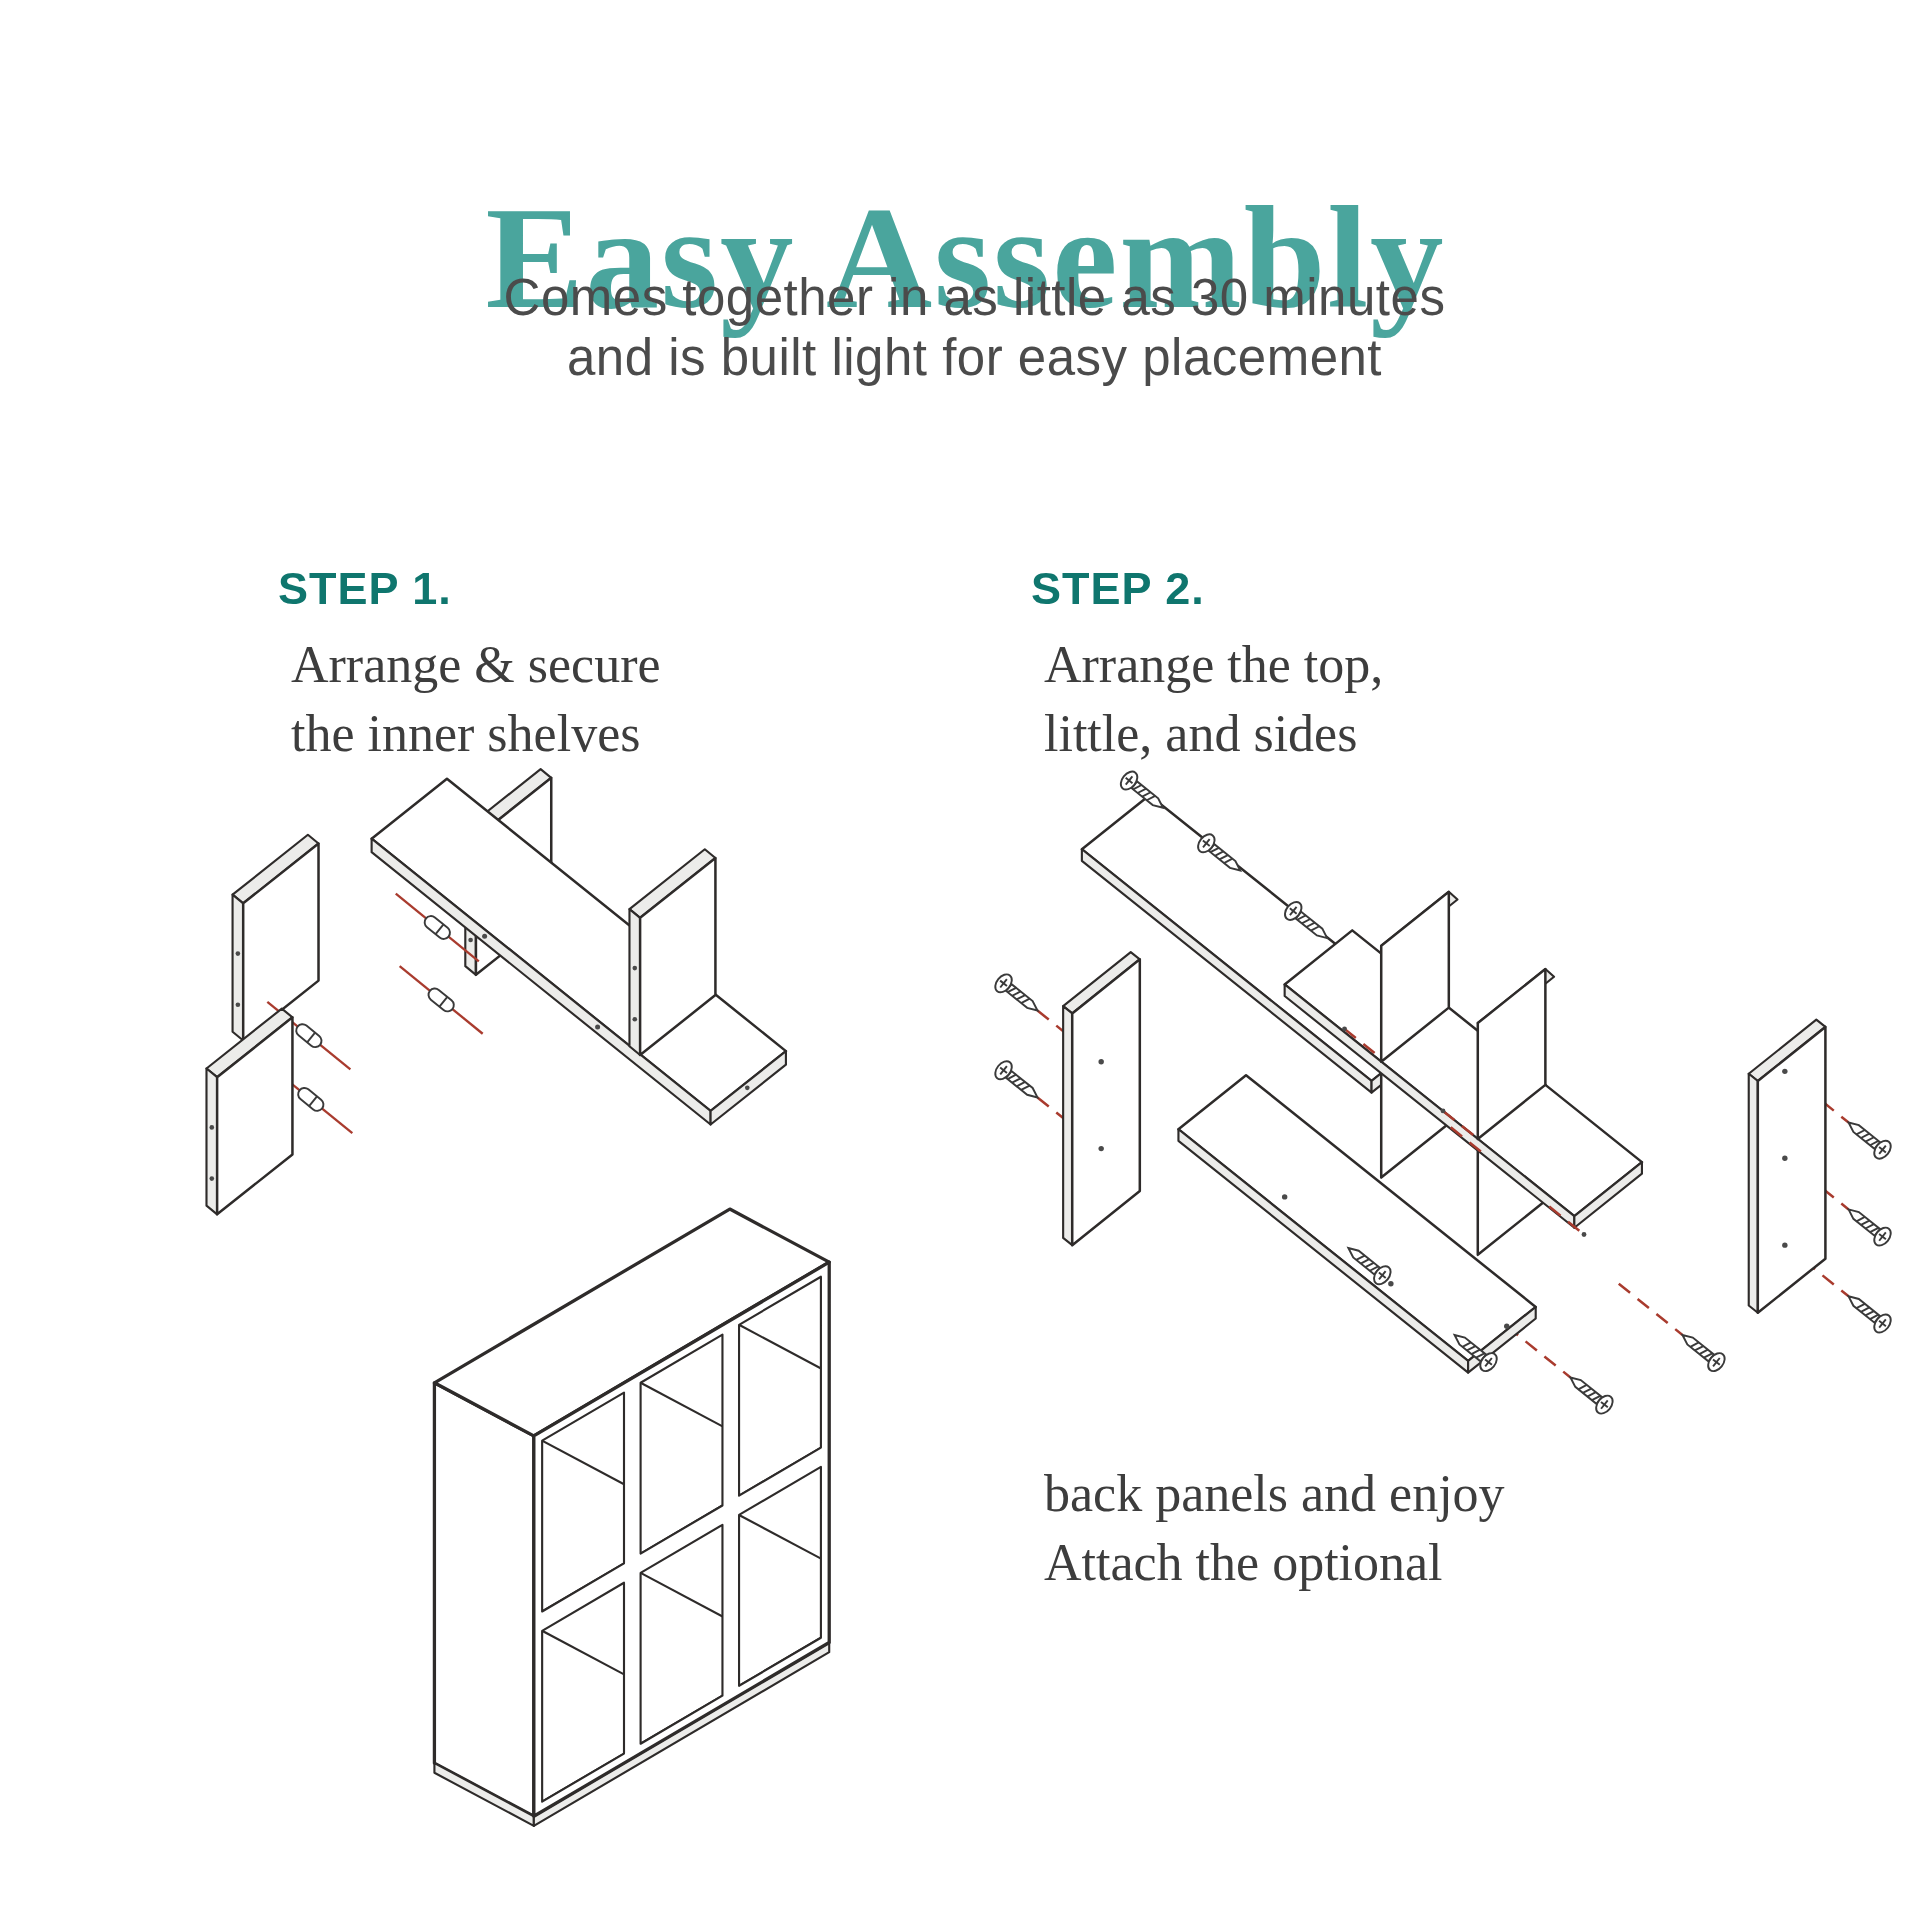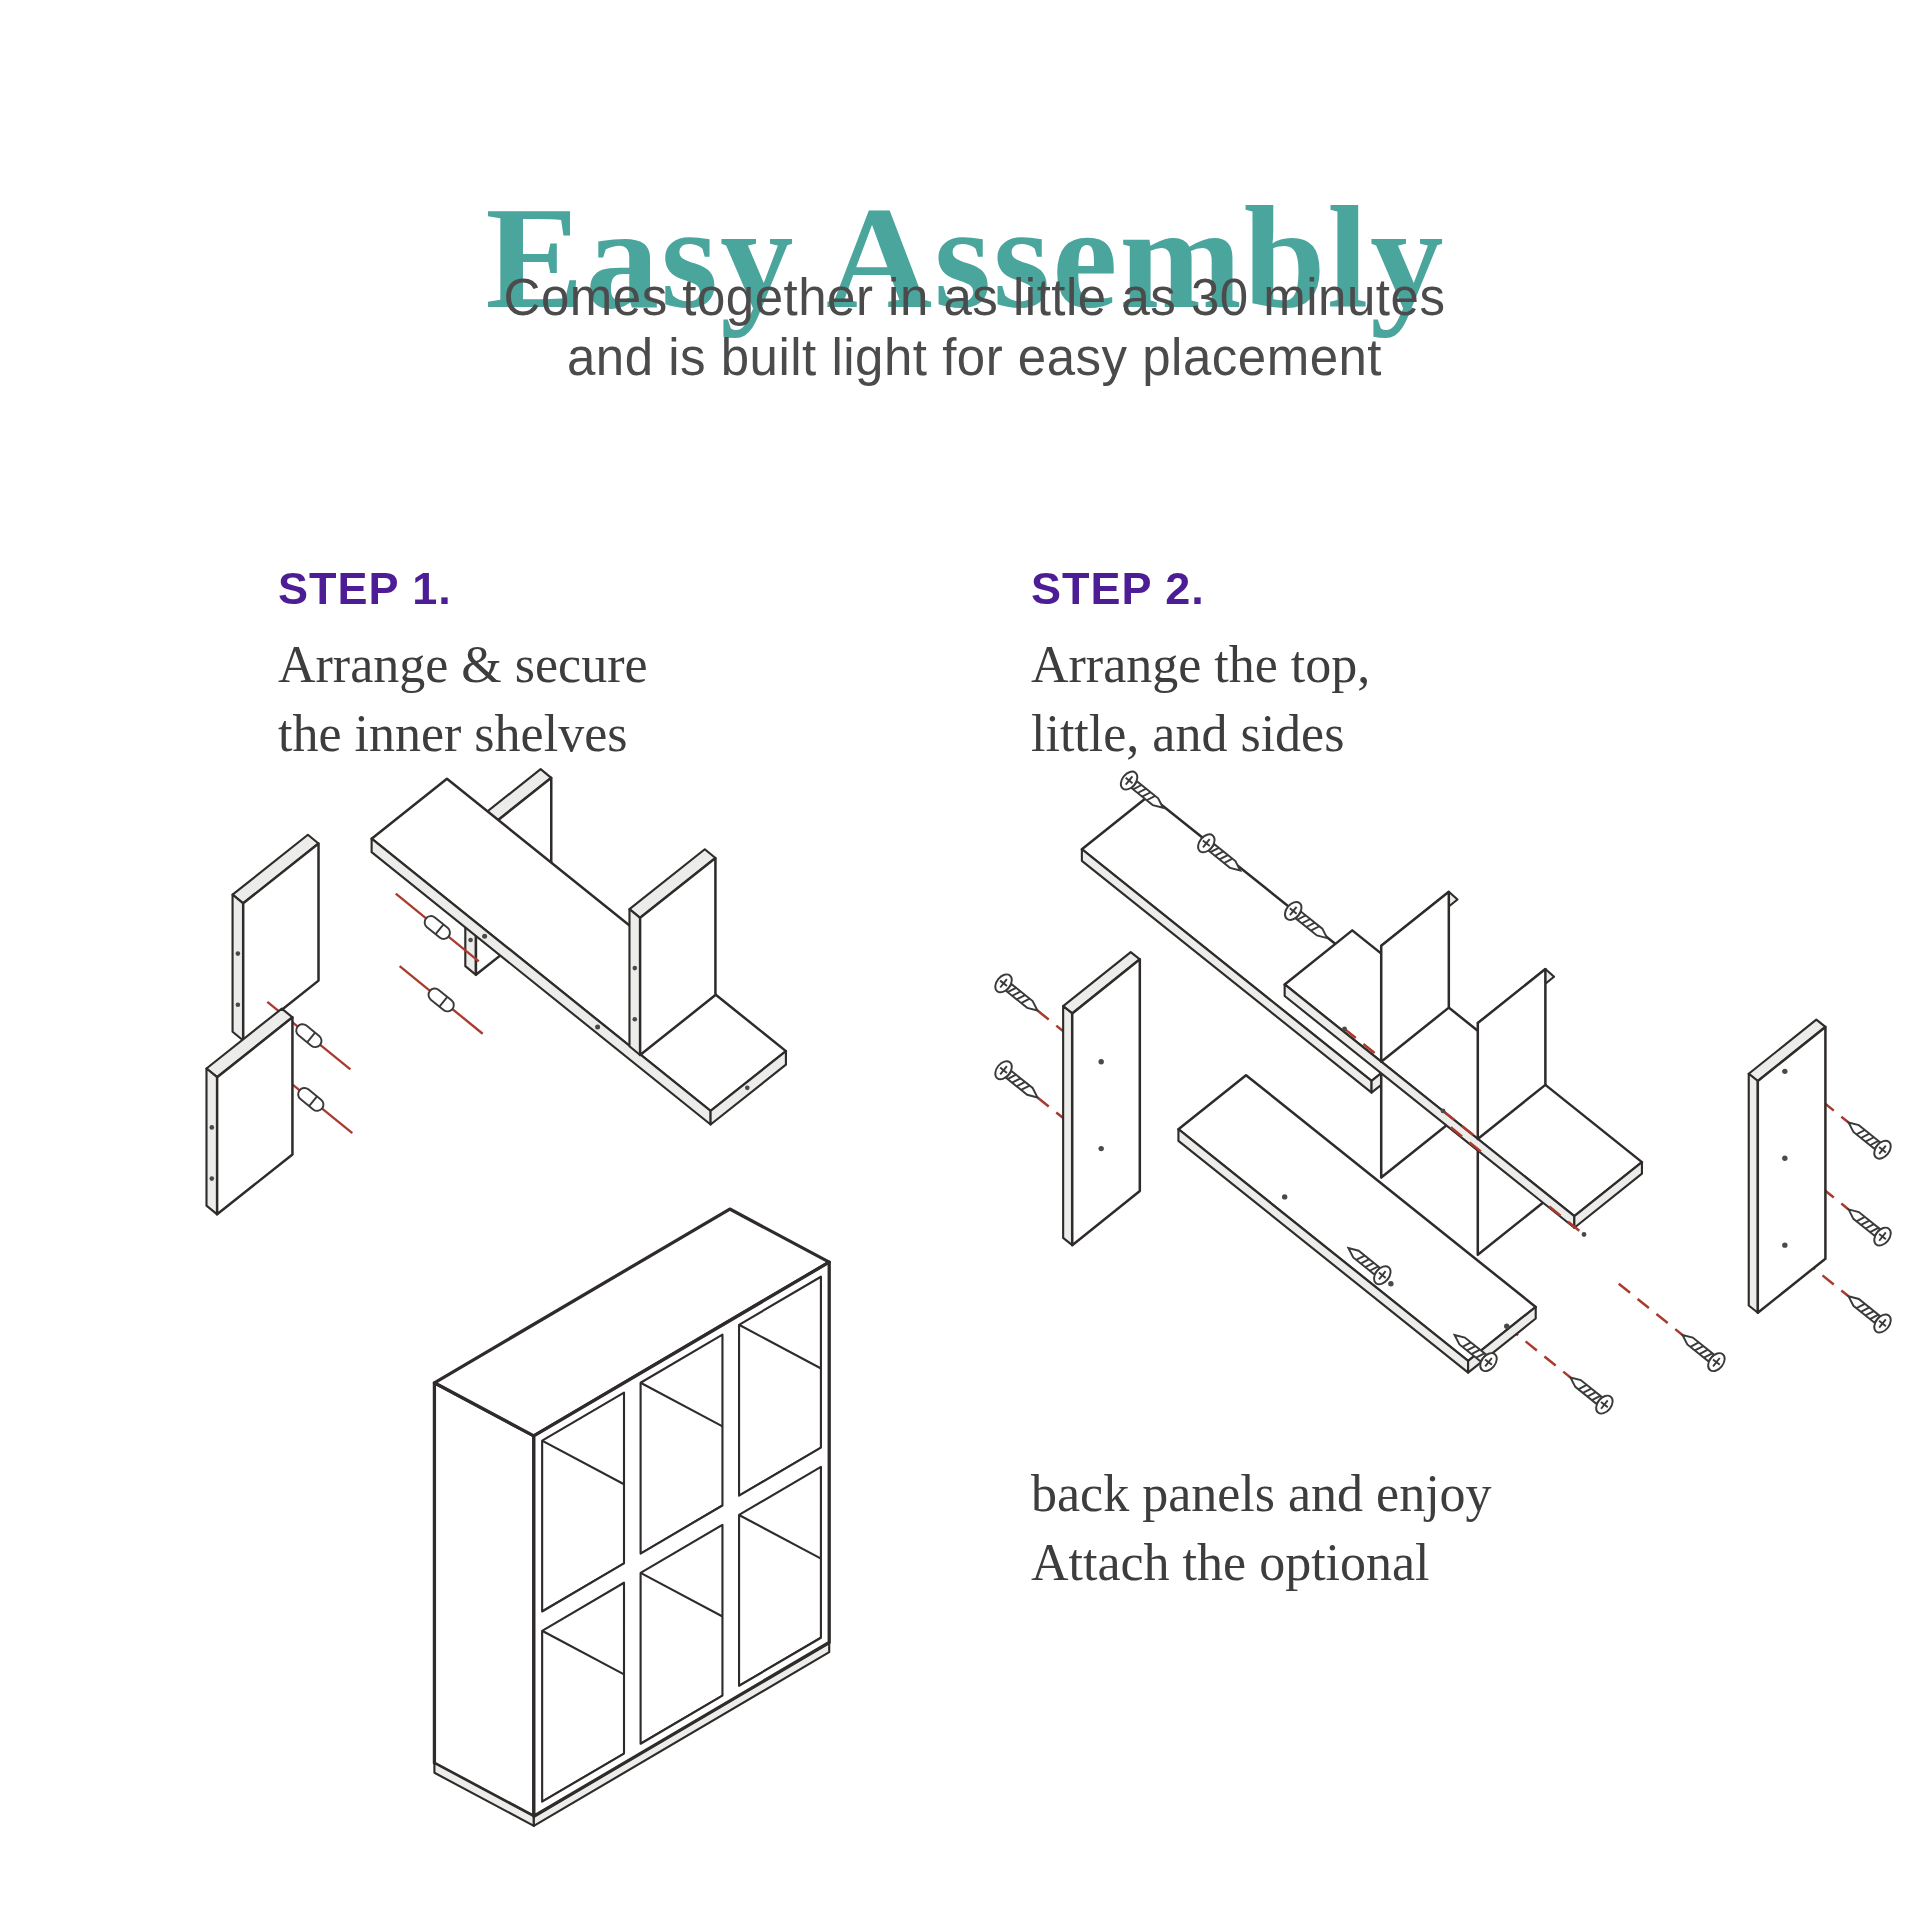--- a/index.html
+++ b/index.html
@@ -4,22 +4,22 @@
 <style>
   html,body{margin:0;padding:0;background:#ffffff;}
   .page{position:relative;width:1931px;height:1931px;background:#ffffff;overflow:hidden;
         font-family:"Liberation Sans", sans-serif;border-radius:23px;}
   .title{position:absolute;top:75px;left:0;width:1931px;text-align:center;
          font-family:"Liberation Serif", serif;font-weight:700;font-size:147px;
          letter-spacing:1.9px;color:#4aa59d;}
   .subtitle{position:absolute;top:268px;left:0;width:1931px;text-align:center;
             font-size:51px;line-height:60px;color:#4b4b4b;letter-spacing:0.5px;padding-left:9px;}
   .step{position:absolute;}
-  .step-label{font-weight:700;font-size:45px;color:#4c1d95;letter-spacing:1px;margin-bottom:15.4px;}
-  .step-desc{font-family:"Liberation Serif", serif;font-size:52px;line-height:69px;color:#3d3d3d;}
+  .step-label{font-weight:700;font-size:45px;color:#0f766e;letter-spacing:1px;margin-bottom:15.4px;}
+  .step-desc{font-family:"Liberation Serif", serif;font-size:52px;line-height:69px;color:#3d3d3d;margin-left:13px;}
   #step1{left:278px;top:563px;}
   #step2{left:1031px;top:563px;}
   #step3{left:1031px;top:1459px;}
   svg{position:absolute;overflow:visible;}
   #diagram1{left:164px;top:768px;}
   #diagram2{left:966px;top:743px;}
   #diagram3{left:357px;top:1183px;}
   .panel{fill:#ffffff;stroke:#2e2b2a;stroke-width:2.6;stroke-linejoin:round;}
   .panel-edge{fill:#ececea;stroke:#2e2b2a;stroke-width:2.2;stroke-linejoin:round;}
   .outline{fill:#ffffff;stroke:#2e2b2a;stroke-width:3.4;stroke-linejoin:round;}

